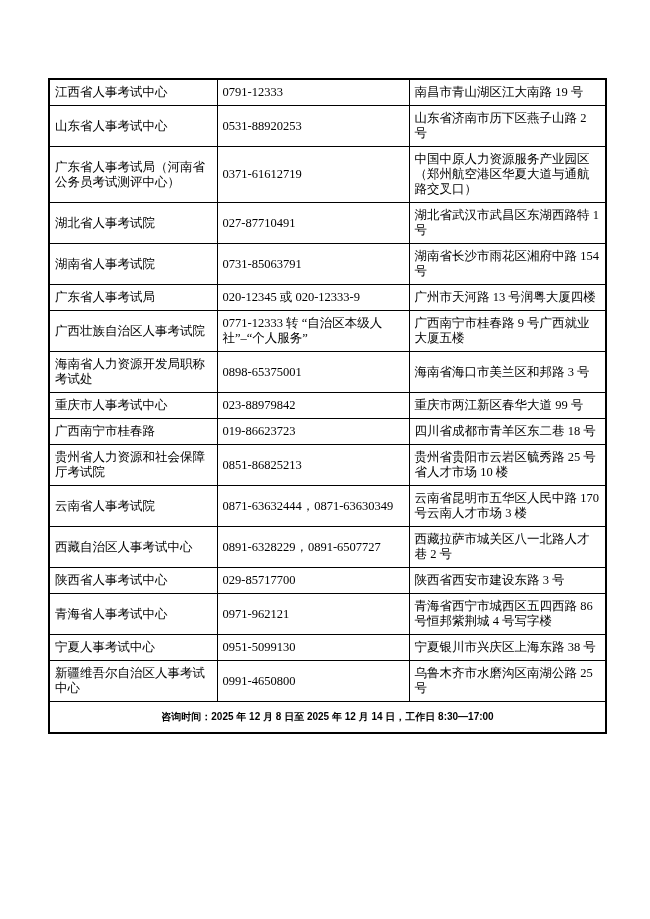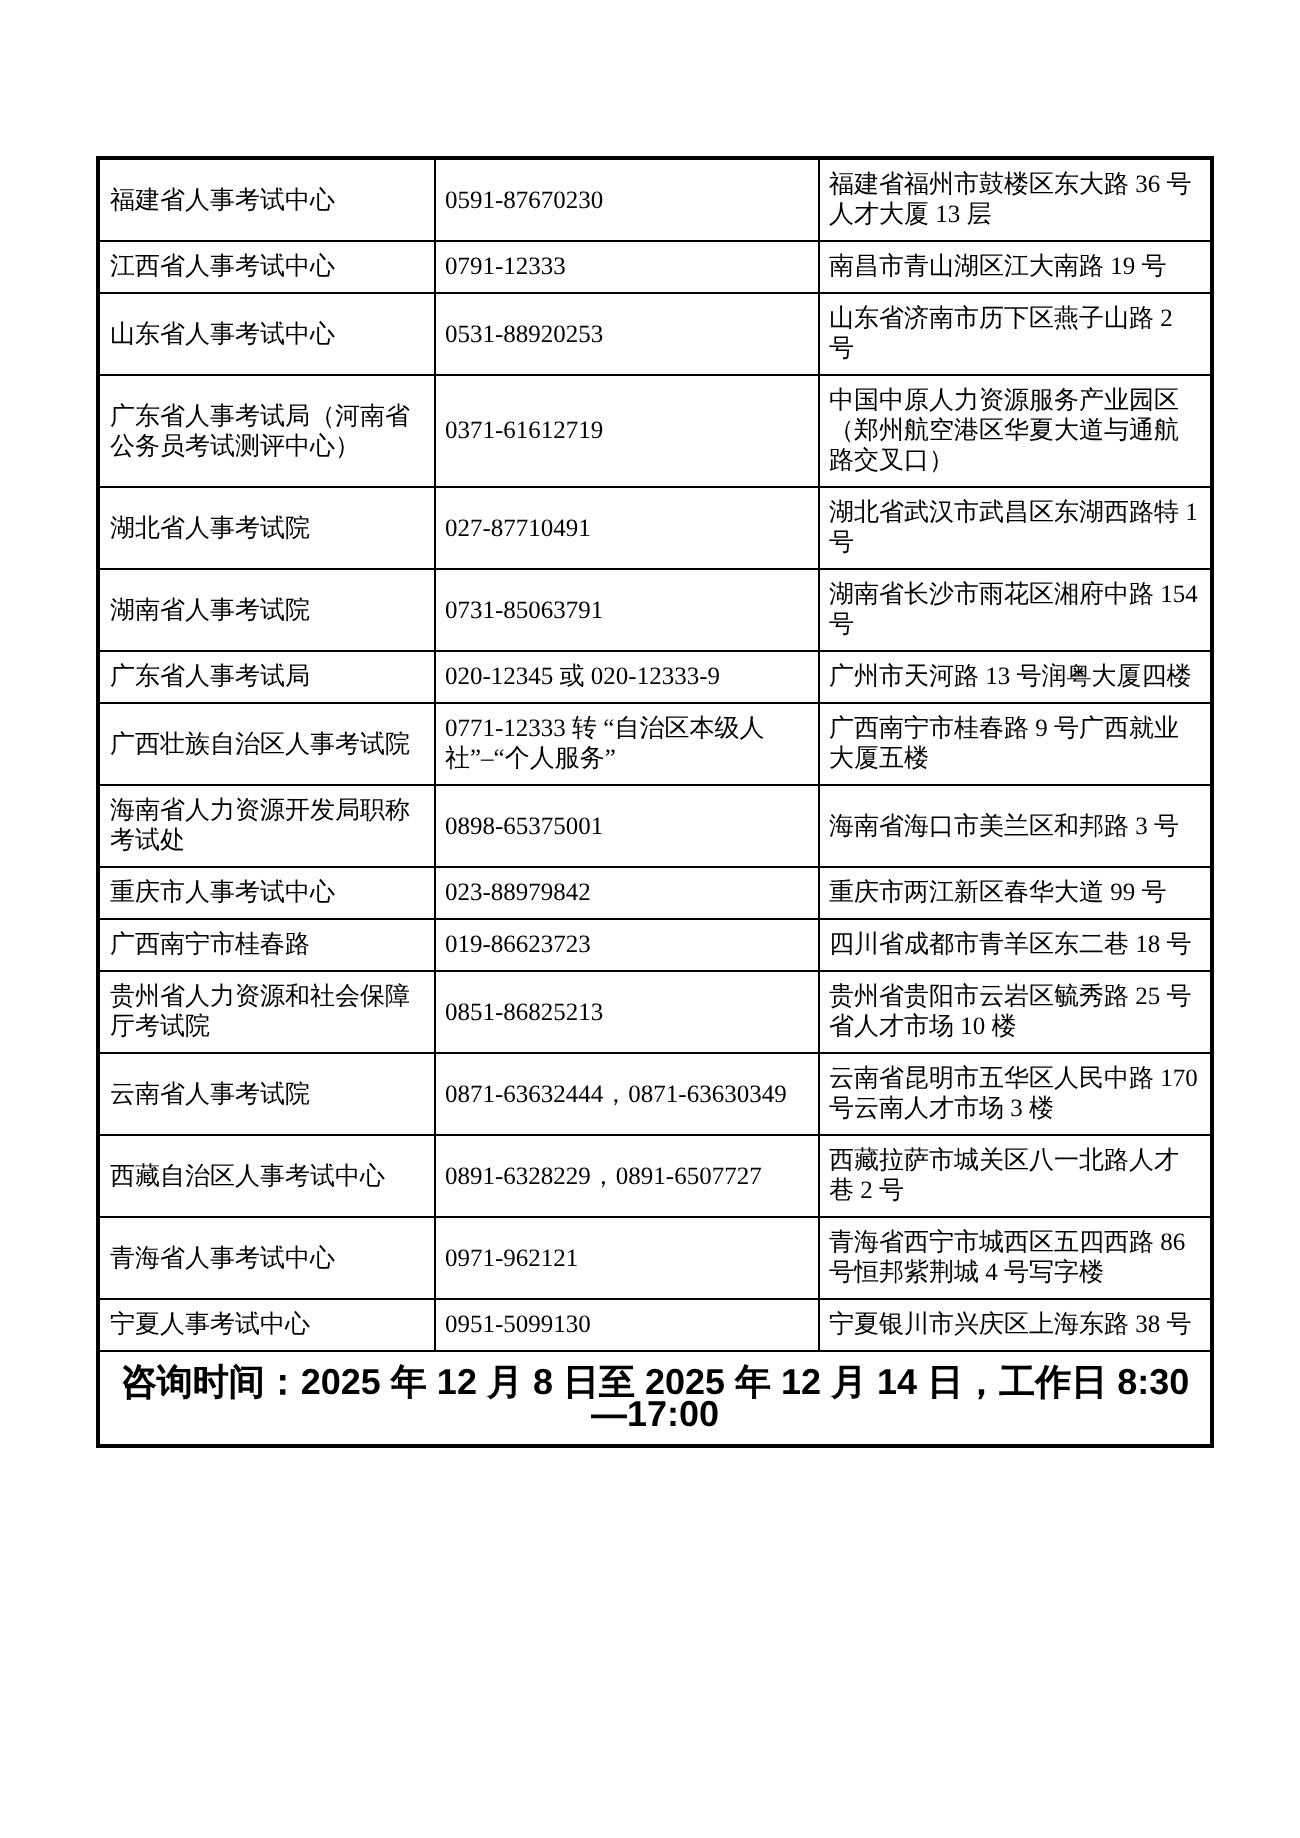--- a/index.html
+++ b/index.html
@@ -34,41 +34,36 @@
     line-height: 15px;
     padding: 5px 6px 5px 5px;
     vertical-align: middle;
     color: #000000;
     word-break: break-word;
   }
   table.centers-table td.footer-cell {
     text-align: center;
     font-family: "Liberation Sans", "DejaVu Sans", sans-serif;
     font-weight: bold;
-    font-size: 18px;
+    font-size: 10px;
     line-height: 16px;
     padding: 7px 4px;
   }
 </style>
 </head>
 <body>
 
 <div class="page">
   <table class="centers-table">
     <colgroup>
       <col class="c1">
       <col class="c2">
       <col class="c3">
     </colgroup>
     <tbody id="rows-body">
-  <tr>
-    <td>福建省人事考试中心</td>
-    <td>0591-87670230</td>
-    <td>福建省福州市鼓楼区东大路 36 号人才大厦 13 层</td>
-  </tr>
 
   <tr>
     <td>江西省人事考试中心</td>
     <td>0791-12333</td>
     <td>南昌市青山湖区江大南路 19 号</td>
   </tr>
 
   <tr>
     <td>山东省人事考试中心</td>
     <td>0531-88920253</td>
@@ -134,34 +129,44 @@
     <td>0871-63632444，0871-63630349</td>
     <td>云南省昆明市五华区人民中路 170 号云南人才市场 3 楼</td>
   </tr>
 
   <tr>
     <td>西藏自治区人事考试中心</td>
     <td>0891-6328229，0891-6507727</td>
     <td>西藏拉萨市城关区八一北路人才巷 2 号</td>
   </tr>
 
+  <tr>
+    <td>陕西省人事考试中心</td>
+    <td>029-85717700</td>
+    <td>陕西省西安市建设东路 3 号</td>
+  </tr>
 
 
   <tr>
     <td>青海省人事考试中心</td>
     <td>0971-962121</td>
     <td>青海省西宁市城西区五四西路 86 号恒邦紫荆城 4 号写字楼</td>
   </tr>
 
   <tr>
     <td>宁夏人事考试中心</td>
     <td>0951-5099130</td>
     <td>宁夏银川市兴庆区上海东路 38 号</td>
   </tr>
 
+  <tr>
+    <td>新疆维吾尔自治区人事考试中心</td>
+    <td>0991-4650800</td>
+    <td>乌鲁木齐市水磨沟区南湖公路 25 号</td>
+  </tr>
 </tbody>
     <tfoot>
       <tr>
         <td colspan="3" class="footer-cell">咨询时间：2025 年 12 月 8 日至 2025 年 12 月 14 日，工作日 8:30—17:00</td>
       </tr>
     </tfoot>
   </table>
 </div>
 
 </body></html>

